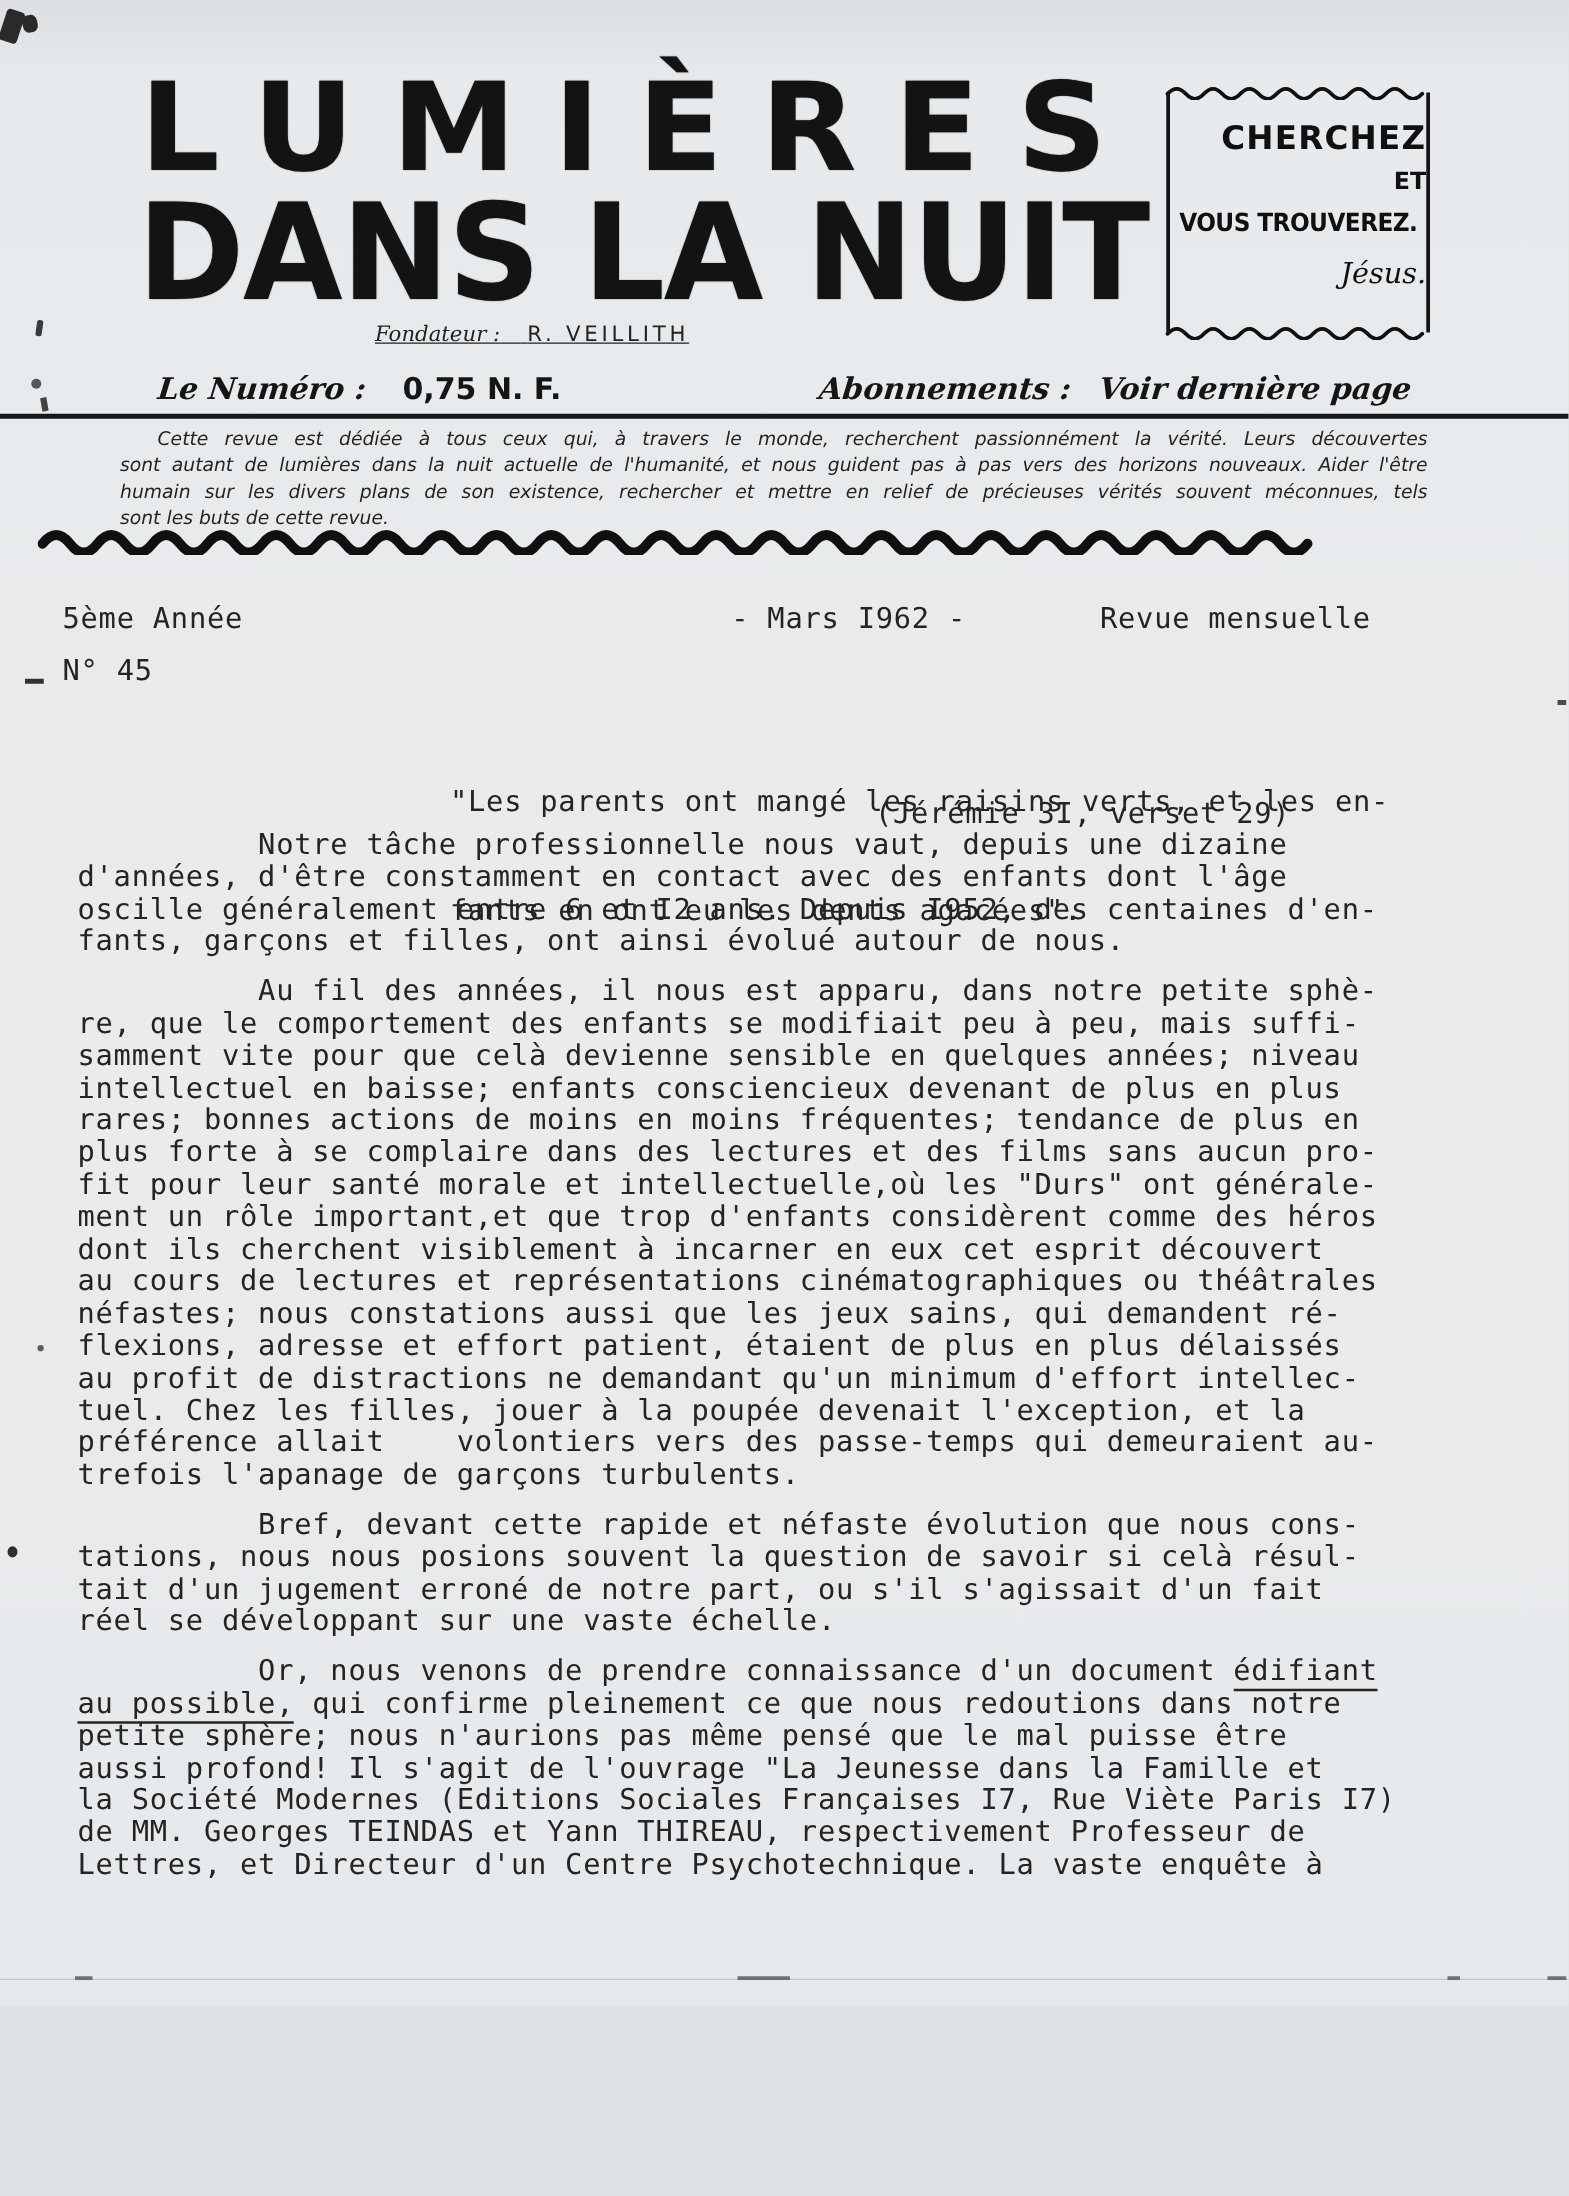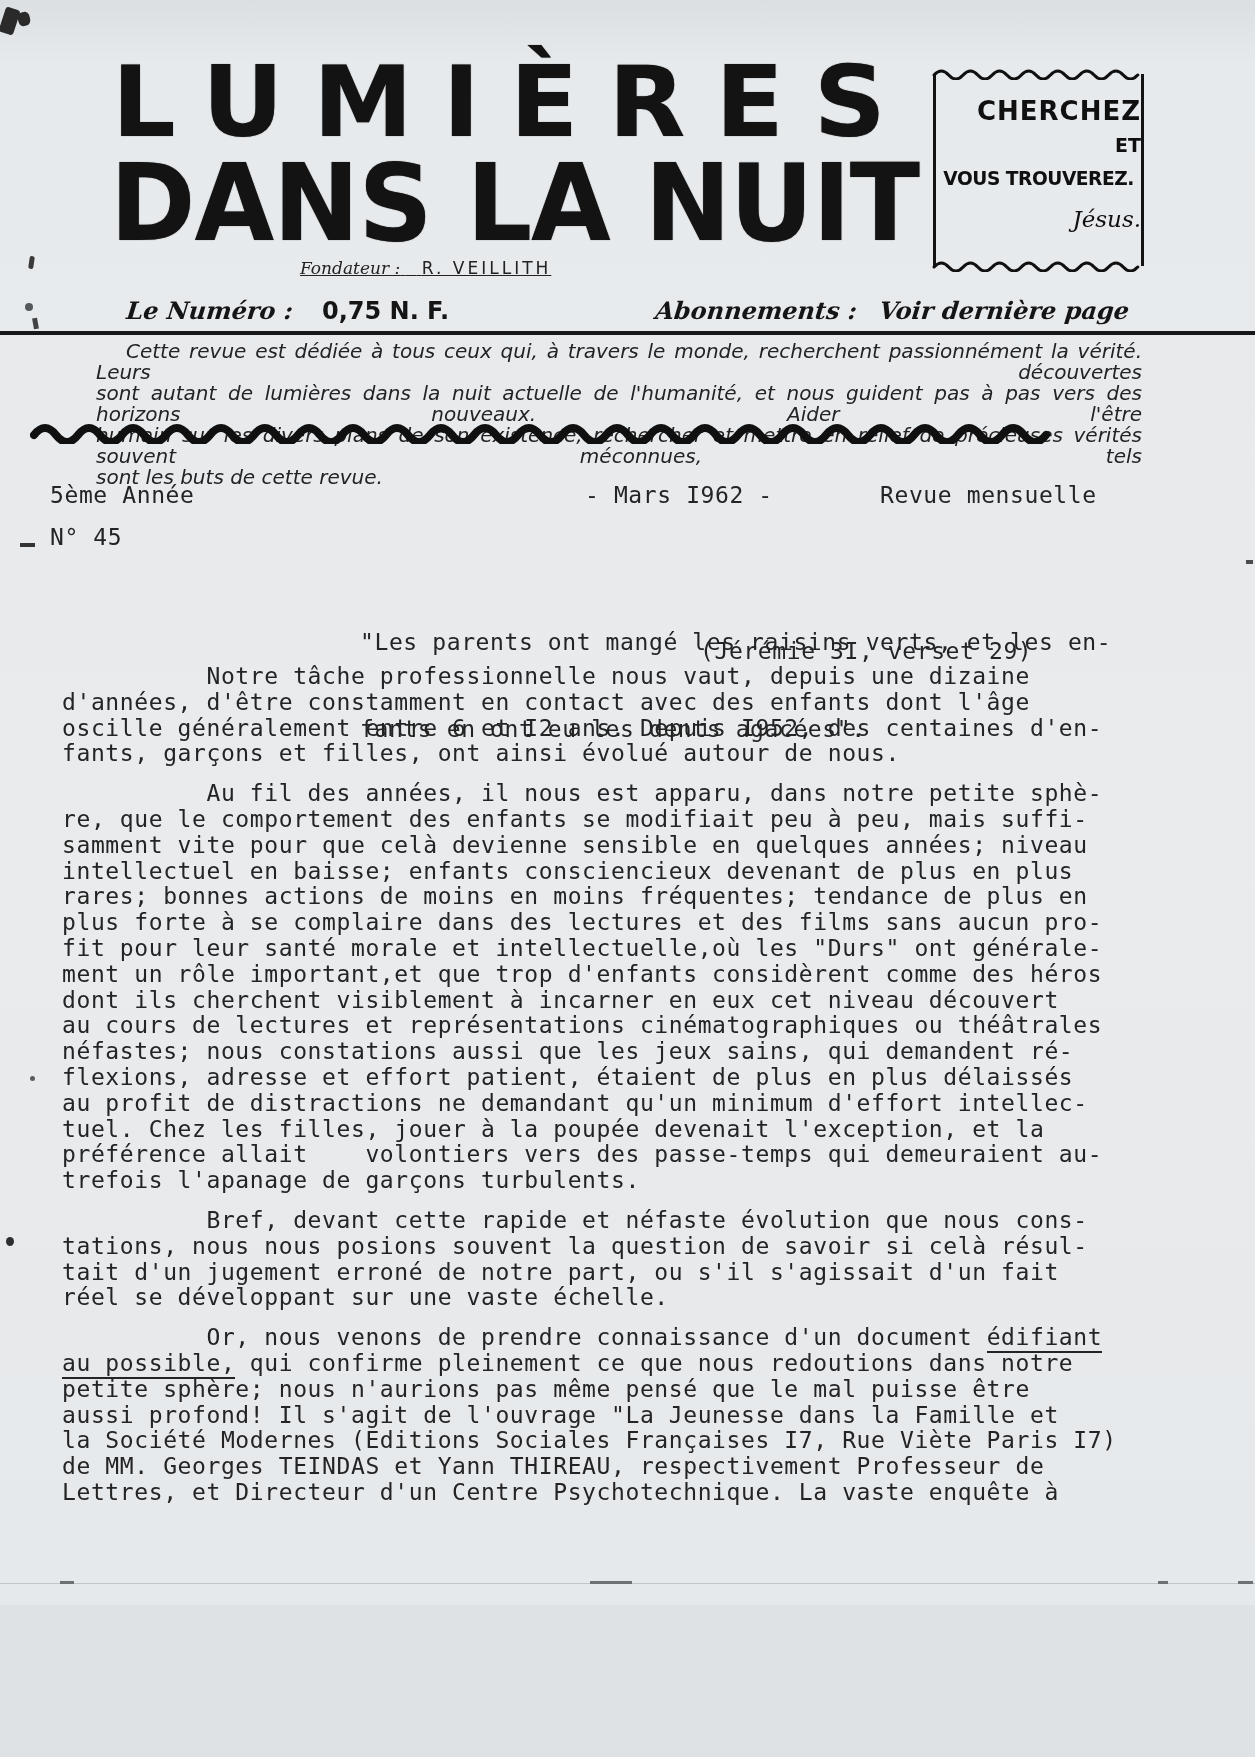--- a/index.html
+++ b/index.html
@@ -32,21 +32,21 @@
   #motto .m2{margin-top:8px;font-size:19px;font-weight:bold;}
   #motto .m3{margin-top:10px;font-size:20px;font-weight:bold;letter-spacing:-.5px;transform:scaleX(.93);transform-origin:center;}
   #motto .m4{margin-top:16px;font-size:23px;font-style:italic;font-family:"DejaVu Serif", serif;padding-left:24px;}
   
   .script{font-family:"DejaVu Serif", serif;font-style:italic;font-weight:bold;transform:skewX(-6deg);transform-origin:left bottom;display:inline-block;}
   #price{position:absolute;left:125px;top:296px;font-size:24px;color:#151515;}
   #subsc{position:absolute;right:127px;top:296px;font-size:24px;color:#151515;}
   #rule{position:absolute;left:0;top:331px;width:1255px;height:4px;background:#17181a;}
   
   #dedication{position:absolute;left:96px;top:341px;width:1046px;
-    font-family:"DejaVu Sans", sans-serif;font-style:italic;font-size:20px;line-height:21px;color:#232323;}
+    font-family:"DejaVu Sans", sans-serif;font-style:italic;font-size:15px;line-height:21px;color:#232323;}
   .ded-line{text-align:justify;text-align-last:justify;white-space:normal;}
   .ded-line.first{text-indent:30px;}
   .ded-line.last{text-align-last:left;}
   
   #divider{position:absolute;left:30px;top:422px;width:1035px;height:22px;}
   
   .mono{font-family:"DejaVu Sans Mono", monospace;font-size:23px;letter-spacing:.6px;color:#242424;}
   #year-line{position:absolute;left:50px;top:482px;}
   #num-line{position:absolute;left:50px;top:524px;}
   #date-line{position:absolute;left:585px;top:482px;}
@@ -148,21 +148,21 @@
       </div>
       <div class="para">
         <div class="bline"><span>          Au fil des années, il nous est apparu, dans notre petite sphè-</span></div>
         <div class="bline"><span>re, que le comportement des enfants se modifiait peu à peu, mais suffi-</span></div>
         <div class="bline"><span>samment vite pour que celà devienne sensible en quelques années; niveau</span></div>
         <div class="bline"><span>intellectuel en baisse; enfants consciencieux devenant de plus en plus</span></div>
         <div class="bline"><span>rares; bonnes actions de moins en moins fréquentes; tendance de plus en</span></div>
         <div class="bline"><span>plus forte à se complaire dans des lectures et des films sans aucun pro-</span></div>
         <div class="bline"><span>fit pour leur santé morale et intellectuelle,où les "Durs" ont générale-</span></div>
         <div class="bline"><span>ment un rôle important,et que trop d'enfants considèrent comme des héros</span></div>
-        <div class="bline"><span>dont ils cherchent visiblement à incarner en eux cet niveau découvert</span></div>
+        <div class="bline"><span>dont ils cherchent visiblement à incarner en eux cet esprit découvert</span></div>
         <div class="bline"><span>au cours de lectures et représentations cinématographiques ou théâtrales</span></div>
         <div class="bline"><span>néfastes; nous constations aussi que les jeux sains, qui demandent ré-</span></div>
         <div class="bline"><span>flexions, adresse et effort patient, étaient de plus en plus délaissés</span></div>
         <div class="bline"><span>au profit de distractions ne demandant qu'un minimum d'effort intellec-</span></div>
         <div class="bline"><span>tuel. Chez les filles, jouer à la poupée devenait l'exception, et la</span></div>
         <div class="bline"><span>préférence allait    volontiers vers des passe-temps qui demeuraient au-</span></div>
         <div class="bline"><span>trefois l'apanage de garçons turbulents.</span></div>
       </div>
       <div class="para">
         <div class="bline"><span>          Bref, devant cette rapide et néfaste évolution que nous cons-</span></div>

